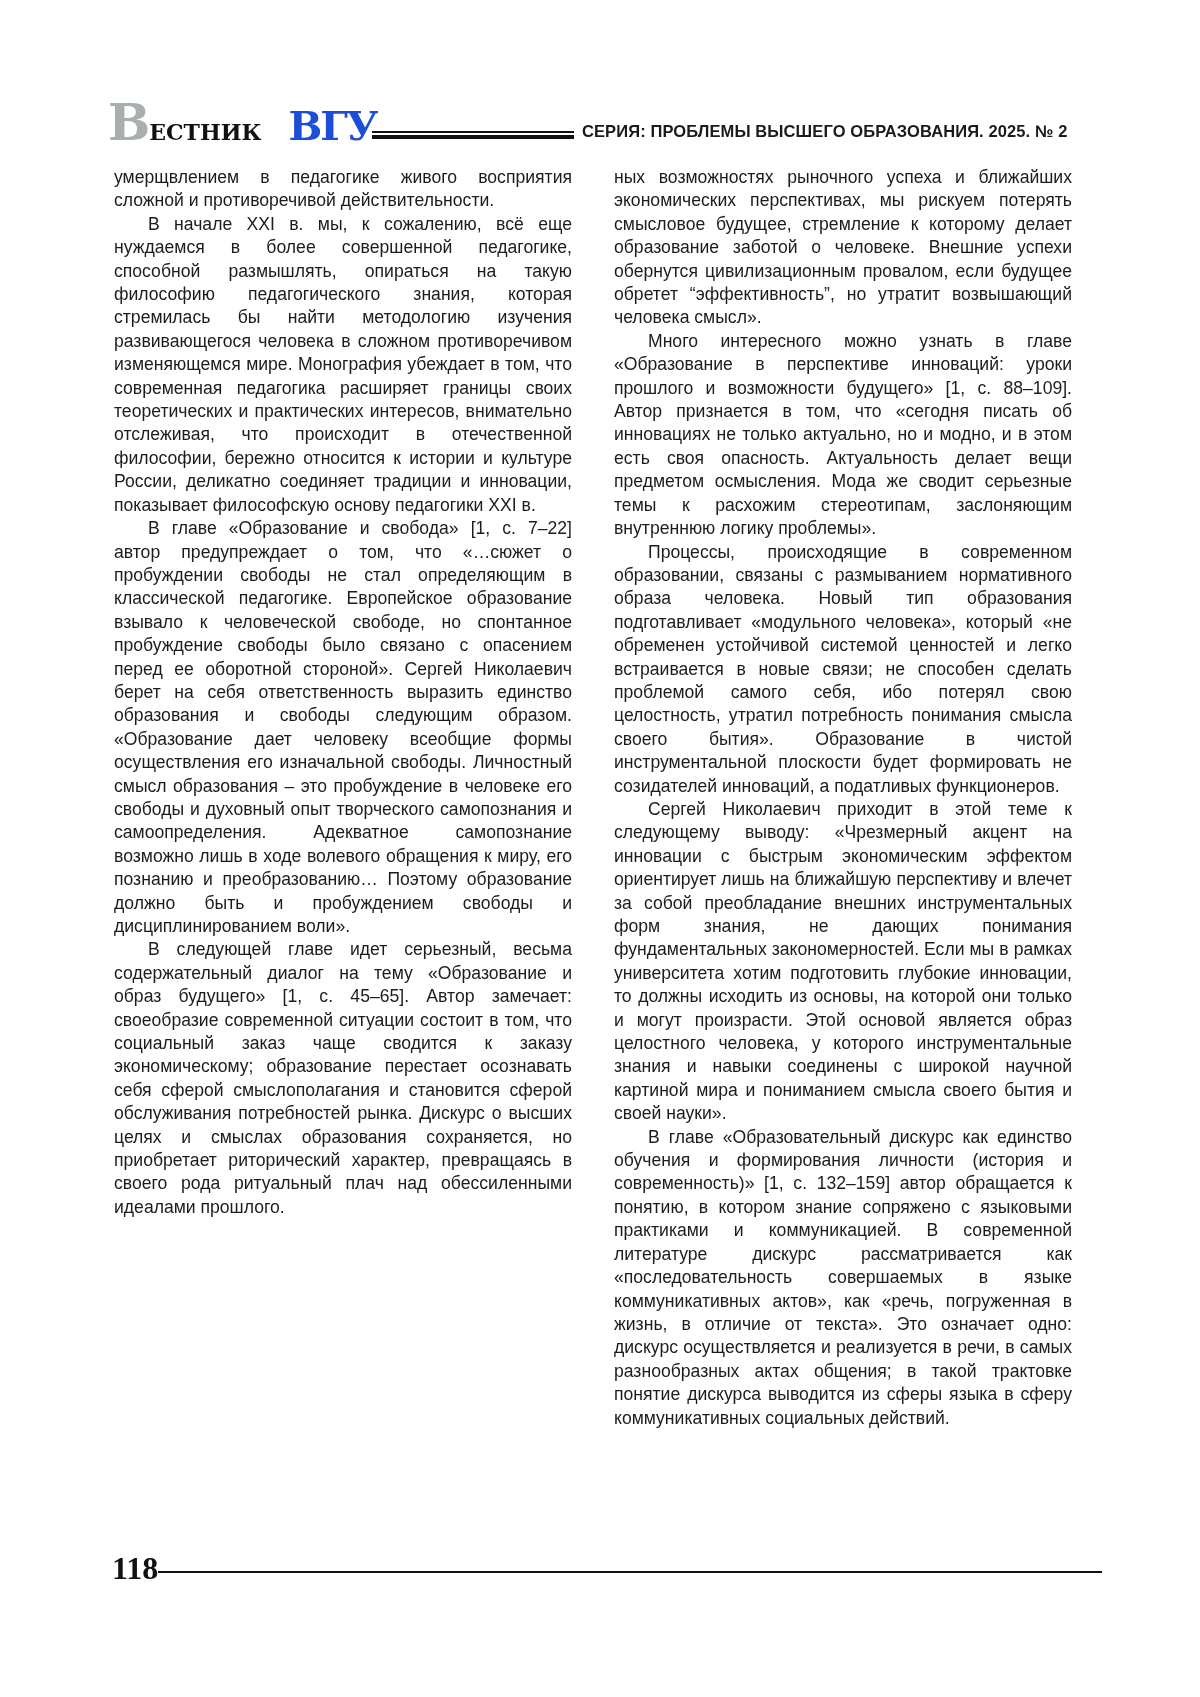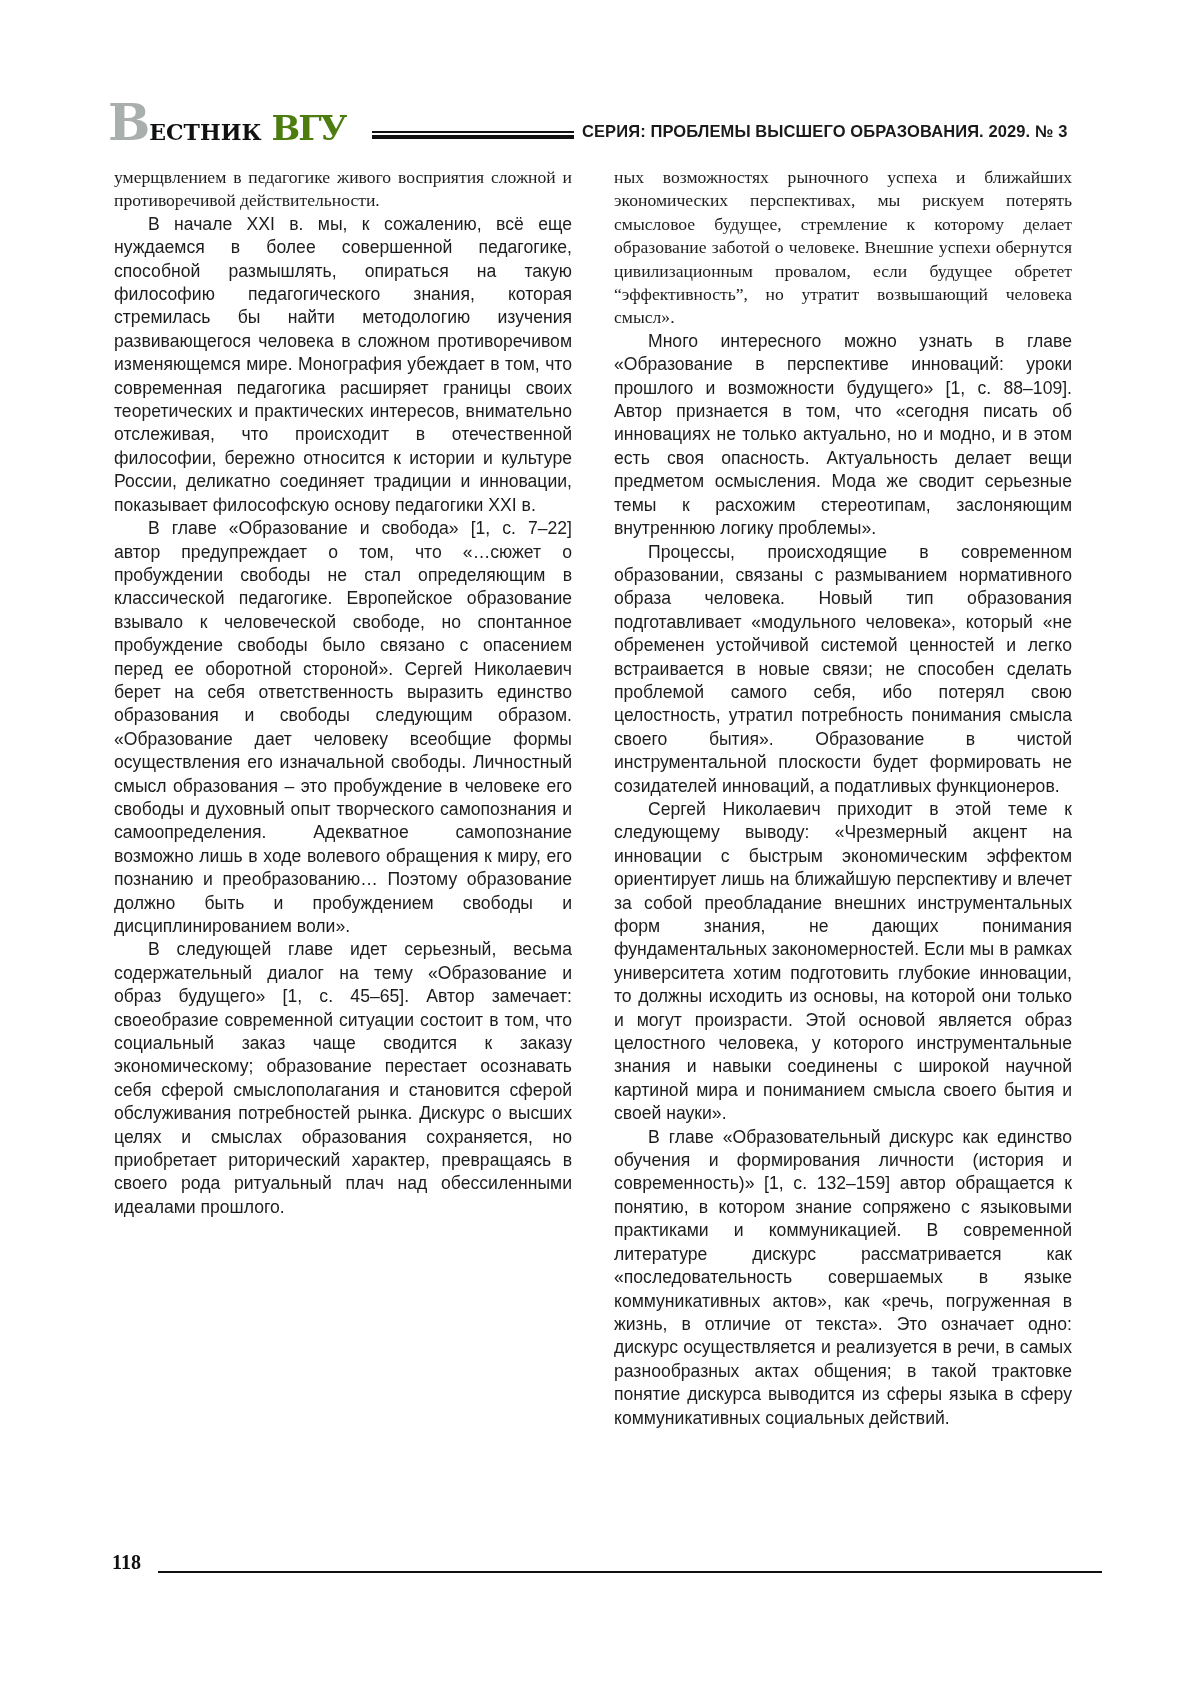--- a/index.html
+++ b/index.html
@@ -1,48 +1,48 @@
 <!DOCTYPE html>
 <html><head>
 <meta charset="utf-8">
 <style>
   html, body { margin: 0; padding: 0; background: #ffffff; }
   body { width: 1200px; height: 1697px; position: relative; overflow: hidden; }
   .header { position: absolute; left: 108px; top: 98px; width: 1000px; height: 48px; }
   .logo { position: absolute; left: 0; top: 0; font-family: "DejaVu Serif", serif; font-weight: bold; white-space: nowrap; line-height: 1; }
   .logo .big { font-size: 50px; color: #a9afad; letter-spacing: -1px; }
   .logo .small { font-size: 22px; color: #111; letter-spacing: 0px; font-variant: normal; text-transform: uppercase; }
-  .logo .vgu { font-size: 34px; color: #4d7c0f; margin-left: 10px; letter-spacing: -2px; }
+  .logo .vgu { font-size: 40px; color: #1d4ed8; margin-left: 27px; letter-spacing: -2px; }
   .head-rule { position: absolute; left: 264px; top: 33px; width: 202px; height: 8px; }
   .head-rule .r1 { position: absolute; left: 0; top: 0; width: 100%; height: 2px; background: #111; }
   .head-rule .r2 { position: absolute; left: 0; top: 4px; width: 100%; height: 4px; background: #111; }
   .series { position: absolute; left: 474px; top: 24px; font-family: "Liberation Sans", sans-serif; font-weight: bold; font-size: 16.5px; color: #1a1a1a; white-space: nowrap; letter-spacing: 0.1px; }
 
   .col { position: absolute; top: 166px; width: 458px; font-family: "Liberation Sans", sans-serif; font-size: 17.6px; line-height: 23.4px; color: #1c1c1c; text-align: justify; hyphens: manual; }
   .col-left { left: 114px; }
   .col-right { left: 614px; }
   .col p { margin: 0; text-indent: 34px; }
-  .col p.cont { text-indent: 0; font-family: Liberation Serif, serif; }
+  .col p.cont { text-indent: 0; }
 
   .footer { position: absolute; left: 112px; top: 1552px; width: 990px; height: 30px; }
-  .page-num { position: absolute; left: 0; top: 0; font-family: "Liberation Serif", serif; font-weight: bold; font-size: 20px; color: #111; line-height: 1; }
+  .page-num { position: absolute; left: 0; top: 0; font-family: "Liberation Serif", serif; font-weight: bold; font-size: 32px; color: #111; line-height: 1; }
   .foot-rule { position: absolute; left: 46px; top: 19px; width: 944px; height: 2px; background: #111; }
 </style>
 </head>
 <body>
 
 <div class="header">
   <div class="logo">
     <span class="big">В</span><span class="small">ЕСТНИК</span><span class="vgu">ВГУ</span>
   </div>
   <div class="head-rule">
     <div class="r1"></div>
     <div class="r2"></div>
   </div>
-  <div class="series">СЕРИЯ: ПРОБЛЕМЫ ВЫСШЕГО ОБРАЗОВАНИЯ. 2029. № 3</div>
+  <div class="series">СЕРИЯ: ПРОБЛЕМЫ ВЫСШЕГО ОБРАЗОВАНИЯ. 2025. № 2</div>
 </div>
 
 <div class="col col-left" id="left-col">
     <p class="cont">умерщвлением в педагогике живого восприятия сложной и противоречивой действительности.</p>
     <p>В начале XXI в. мы, к сожалению, всё еще нуждаемся в более совершенной педагогике, способной размышлять, опираться на такую философию педагогического знания, которая стремилась бы найти методологию изучения развивающегося человека в сложном противоречивом изменяющемся мире. Монография убеждает в том, что современная педагогика расширяет границы своих теоретических и практических интересов, внимательно отслеживая, что происходит в отечественной философии, бережно относится к истории и культуре России, деликатно соединяет традиции и инновации, показывает философскую основу педагогики XXI в.</p>
     <p>В главе «Образование и свобода» [1, с. 7–22] автор предупреждает о том, что «…сюжет о пробуждении свободы не стал определяющим в классической педагогике. Европейское образование взывало к человеческой свободе, но спонтанное пробуждение свободы было связано с опасением перед ее оборотной стороной». Сергей Николаевич берет на себя ответственность выразить единство образования и свободы следующим образом. «Образование дает человеку всеобщие формы осуществления его изначальной свободы. Личностный смысл образования – это пробуждение в человеке его свободы и духовный опыт творческого самопознания и самоопределения. Адекватное самопознание возможно лишь в ходе волевого обращения к миру, его познанию и преобразованию… Поэтому образование должно быть и пробуждением свободы и дисциплинированием воли».</p>
     <p>В следующей главе идет серьезный, весьма содержательный диалог на тему «Образование и образ будущего» [1, с. 45–65]. Автор замечает: своеобразие современной ситуации состоит в том, что социальный заказ чаще сводится к заказу экономическому; образование перестает осознавать себя сферой смыслополагания и становится сферой обслуживания потребностей рынка. Дискурс о высших целях и смыслах образования сохраняется, но приобретает риторический характер, превращаясь в своего рода ритуальный плач над обессиленными идеалами прошлого.</p>
   </div>
 <div class="col col-right" id="right-col">
     <p class="cont">ных возможностях рыночного успеха и ближайших экономических перспективах, мы рискуем потерять смысловое будущее, стремление к которому делает образование заботой о человеке. Внешние успехи обернутся цивилизационным провалом, если будущее обретет “эффективность”, но утратит возвышающий человека смысл».</p>

